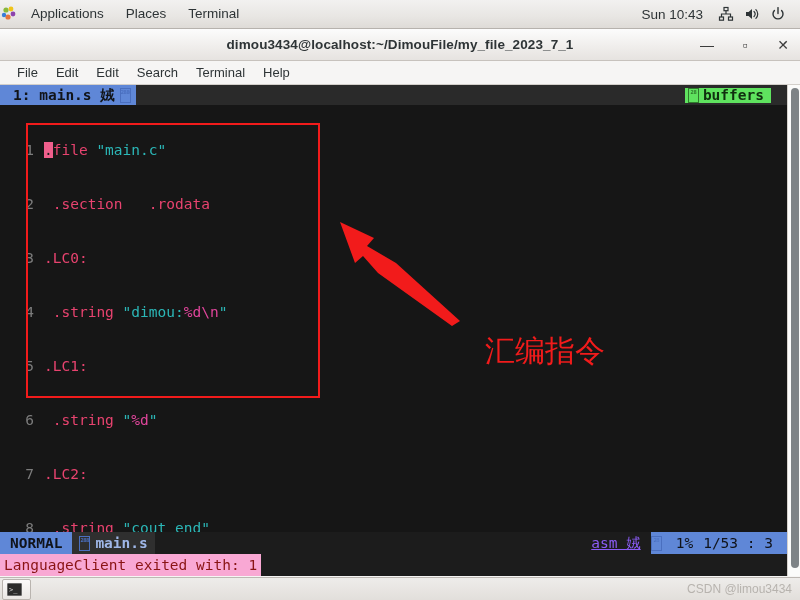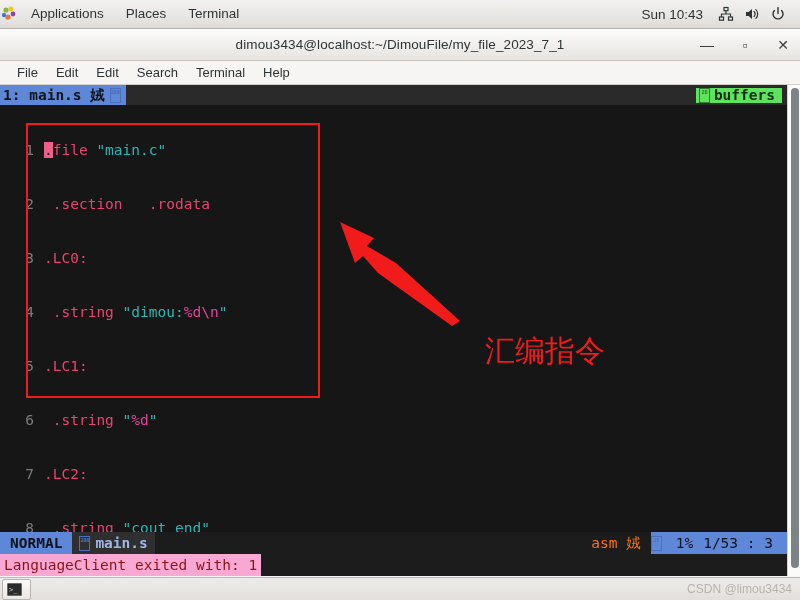--- a/index.html
+++ b/index.html
@@ -36,21 +36,21 @@
     position:absolute; left:0; top:29px; width:800px; height:548px;
     background:#f6f5f4;
   }
   .titlebar {
     position:relative; height:32px;
     background:linear-gradient(180deg,#fcfcfc 0%,#f0eeec 55%,#e6e3e0 100%);
     border-bottom:1px solid #c7c2bd;
     display:flex; align-items:center; justify-content:center;
   }
   .title-text {
-    font-size:13.5px; font-weight:normal; color:#2e3436; letter-spacing:0.1px;
+    font-size:13.5px; font-weight:bold; color:#2e3436; letter-spacing:0.1px;
   }
   .winbtns {
     position:absolute; right:8px; top:0; height:32px;
     display:flex; align-items:center; gap:20px;
   }
   .winbtn {
     width:18px; height:18px; display:flex; align-items:center; justify-content:center;
     color:#3c3c3c; font-size:14px; line-height:1; cursor:default;
   }
 
@@ -72,34 +72,34 @@
   .term-inner { position:absolute; inset:0 13px 0 0; }
 
   
   .tabline {
     position:absolute; top:0; left:0; right:0; height:20px;
     background:#2a2a2a; display:flex; align-items:center;
     font-size:14.5px; white-space:nowrap;
   }
   .tab-active {
     background:#5f87d7; color:#111418; font-weight:bold;
-    padding:0 5px 0 3px; height:20px; display:flex; align-items:center; gap:5px;
+    padding:0 5px 0 13px; height:20px; display:flex; align-items:center; gap:5px;
   }
   .glyphbox {
     display:inline-block; width:11px; height:15px;
     border:1px solid #4a6fbf; color:#4a6fbf;
     font-size:5.5px; line-height:6px; text-align:center;
     font-family:"DejaVu Sans Mono",monospace; letter-spacing:-0.5px;
     overflow:hidden; vertical-align:middle; flex:0 0 auto;
   }
   .tabline-spacer { flex:1 1 auto; }
   .tab-buffers {
     background:#5fe35f; color:#10300f; font-weight:bold;
     padding:0 7px 0 3px; height:15px; display:flex; align-items:center; gap:4px;
-    margin-right:5px;
+    margin-right:16px;
   }
   .glyphbox-g { border-color:#2f7a2c; color:#2f7a2c; }
 
   
   .code {
     position:absolute; top:20px; left:0; right:0; bottom:44px;
     font-size:14.5px; line-height:18px; color:#cfcfcf; white-space:pre;
   }
   .ln {
     display:block; height:18px; white-space:pre;
@@ -123,22 +123,22 @@
   .st-mode {
     background:#5f87d7; color:#10131a; font-weight:bold;
     padding:0 10px; height:22px; display:flex; align-items:center;
   }
   .st-file {
     background:#2f2f2f; color:#9fb7e8; font-weight:bold;
     padding:0 7px; height:22px; display:flex; align-items:center; gap:5px;
   }
   .st-fill { flex:1 1 auto; background:#1c1c1c; height:22px; }
   .st-type {
-    color:#f97316; padding:0 10px; height:22px;
-    display:flex; align-items:center; gap:5px; background:#1c1c1c;
+    color:#8b5cf6; padding:0 10px; height:22px;
+    display:flex; align-items:center; gap:5px; background:#1c1c1c;text-decoration:underline;
   }
   .st-right {
     background:#5f87d7; color:#10131a; height:22px;
     display:flex; align-items:center; gap:0px; padding-right:10px;
   }
   .st-pct { padding:0 6px 0 14px; }
   .st-pos { padding:0 4px; }
 
   .msgline {
     position:absolute; left:0; right:0; bottom:0; height:22px;

